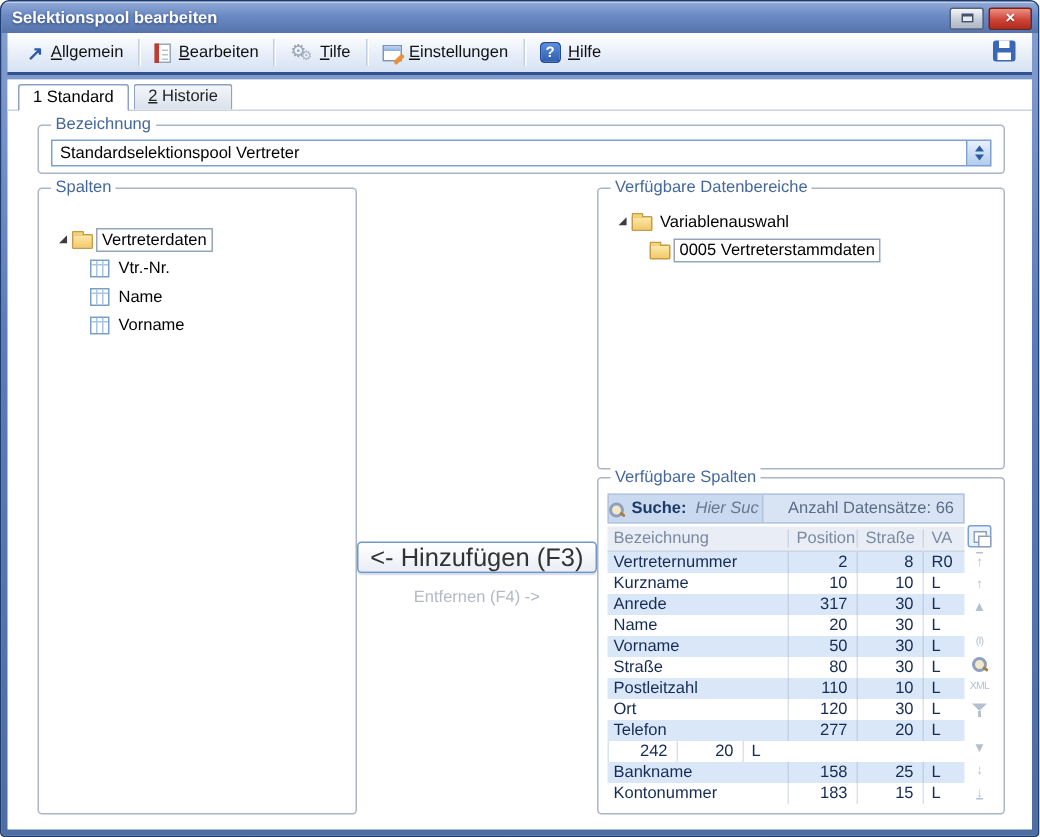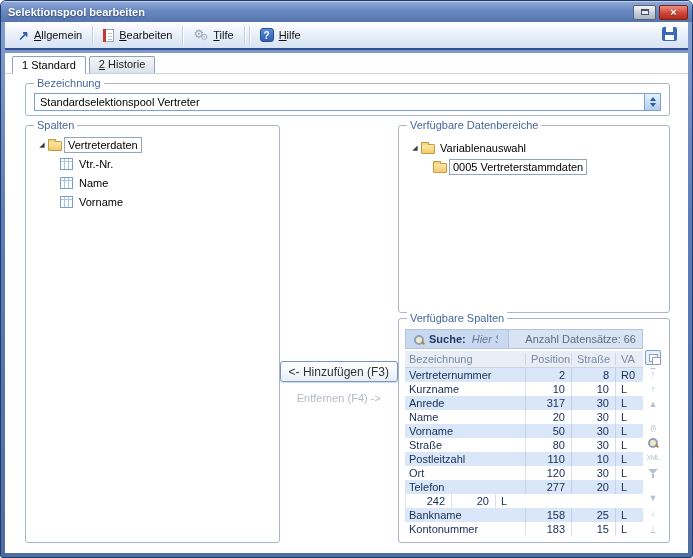--- a/index.html
+++ b/index.html
@@ -61,49 +61,49 @@
   .combo{height:18px;border:1px solid #7da0cf;background:#fff;display:flex;align-items:center;cursor:pointer}
   .combo-text{flex:1;padding:0 5px;color:#000;white-space:nowrap;overflow:hidden}
   .combo-spin{width:16px;align-self:stretch;background:linear-gradient(#e7f1fc,#b3cdec);border-left:1px solid #7da0cf;
     display:flex;flex-direction:column;align-items:center;justify-content:center;gap:2px;cursor:pointer}
   .arr{width:0;height:0}
   .arr.up{border-left:3px solid transparent;border-right:3px solid transparent;border-bottom:4px solid #2c5aa0}
   .arr.dn{border-left:3px solid transparent;border-right:3px solid transparent;border-top:4px solid #2c5aa0}
 
   
   .panels{display:flex;margin-top:9px;flex:1;min-height:0}
-  .leftgroup{width:257px;padding:9px 8px 8px 10px}
+  .leftgroup{width:257px;padding:24px 8px 8px 10px}
   .midcol{flex:1;display:flex;flex-direction:column;align-items:center}
   .rightcol{width:272px;display:flex;flex-direction:column}
   .topgroup{height:188px;padding:12px 8px 8px 10px}
   .botgroup{flex:1;margin-top:5px;padding:10px 6px 6px 6px;display:flex;flex-direction:column;min-height:0}
 
   
   .trow-tree{display:flex;align-items:center;height:19px;cursor:pointer}
   .expander{width:12px;font-size:7px;color:#3c3c3c;text-align:center;line-height:1}
   .indent2{width:24px}
   .folder{width:14px;height:10px;background:linear-gradient(#fce9a8,#f3c96a);border:1px solid #c79b43;border-radius:1px;position:relative;margin:2px 2px 0 0;flex:none}
   .folder::before{content:"";position:absolute;top:-3px;left:-1px;width:6px;height:2px;background:#f4d279;border:1px solid #c79b43;border-bottom:none;border-radius:1px 1px 0 0}
   .tbl-ico{width:13px;height:12px;border:1px solid #7aa0c8;background:#fff;position:relative;flex:none;margin-right:3px}
   .tbl-ico::before{content:"";position:absolute;left:3px;top:0;bottom:0;width:1px;background:#a8c6e4;box-shadow:4px 0 0 #a8c6e4}
   .tbl-ico::after{content:"";position:absolute;left:0;right:0;top:2px;height:1px;background:#a8c6e4}
   .nodebox{border:1px solid #96a5b8;background:#fff;padding:0 3px;line-height:14px;white-space:nowrap}
   .nodetext{padding:0 3px;white-space:nowrap}
 
   
   .addbtn{margin-top:236px;min-width:98px;height:21px;border:1px solid #7496c8;border-radius:3px;
-    background:linear-gradient(#ffffff,#e9eef5);color:#333;font-size:12px;cursor:pointer;white-space:nowrap;
+    background:linear-gradient(#ffffff,#e9eef5);color:#333;font-size:17px;cursor:pointer;white-space:nowrap;
     display:flex;align-items:center;justify-content:center;padding:0 8px;box-shadow:0 1px 1px rgba(120,150,190,.35)}
   .rmvbtn{margin-top:10px;color:#b3bac4;white-space:nowrap}
 
   
   .vsbody{display:flex;flex:1;min-height:0}
   .vsleft{flex:1;display:flex;flex-direction:column;min-width:0}
   .searchbar{height:20px;display:flex;align-items:center;background:#c9d9ef;border:1px solid #b3c4dd}
-  .searchleft{flex:1;display:flex;align-items:center;padding:0 8px;gap:4px;min-width:0}
+  .searchleft{flex:1;display:flex;align-items:center;padding:0 0;gap:4px;min-width:0}
   .mag{width:11px;height:11px;position:relative;flex:none}
   .mag::before{content:"";position:absolute;left:0;top:1px;width:6px;height:6px;border:2px solid #8fa0bd;border-radius:50%;background:#f3e8c8}
   .mag::after{content:"";position:absolute;left:7px;top:8px;width:4px;height:2px;background:#a77f3e;transform:rotate(40deg);border-radius:1px}
   .slabel{font-weight:bold;color:#1e3a68;white-space:nowrap}
   .sinput{flex:1;min-width:0;border:none;background:transparent;outline:none;
     font-family:"Liberation Sans",sans-serif;font-size:11px;font-style:italic;color:#333}
   .sinput::placeholder{color:#6a7890;font-style:italic;opacity:1}
   .searchright{width:134px;align-self:stretch;display:flex;align-items:center;justify-content:flex-end;
     background:#d8e3f3;border-left:1px solid #b3c4dd;padding:0 6px;color:#5a6c86;white-space:nowrap;gap:3px}
 
@@ -163,20 +163,24 @@
       </span>
       <span class="tsep"></span>
       <span class="titem">
         <span class="gearwrap">
             <span class="gear">⚙</span>
             <span class="gear g2">⚙</span>
           </span>
         <span><span class="u">T</span><span>ilfe</span></span>
       </span>
       <span class="tsep"></span>
+      <span class="titem">
+        <span class="ico-win"></span>
+        <span><span class="u">E</span><span>instellungen</span></span>
+      </span>
       <span class="tsep"></span>
       <span class="titem">
         <span class="ico-help">?</span>
         <span><span class="u">H</span><span>ilfe</span></span>
       </span>
       <span class="tspacer"></span>
       <span class="savebtn"><span class="floppy"></span></span>
     </div>
 
     <div class="client">

